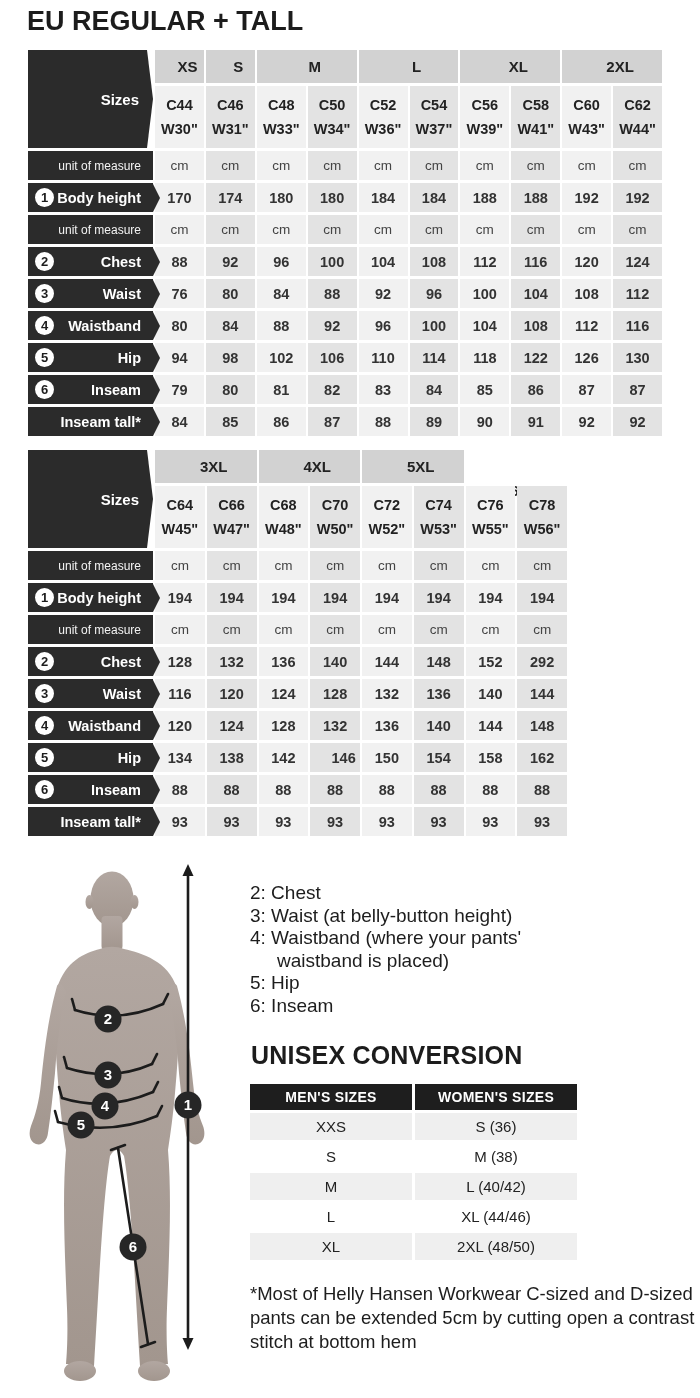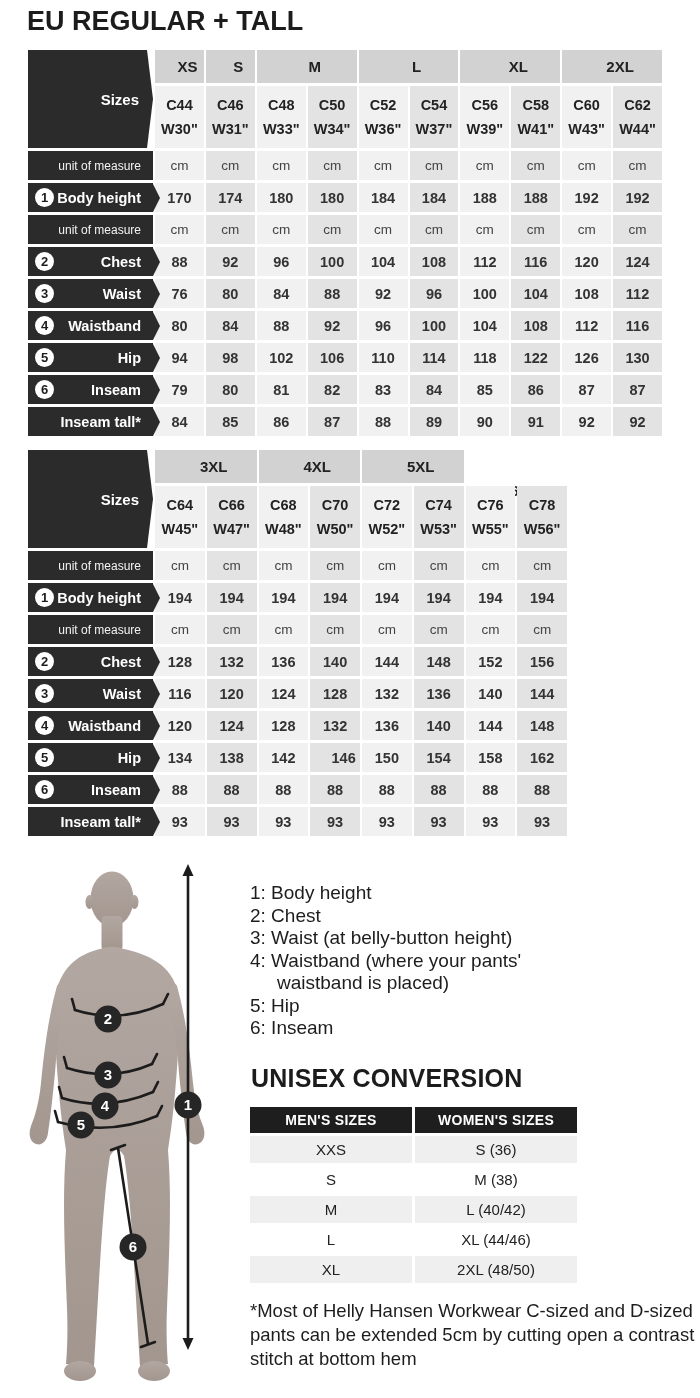--- a/index.html
+++ b/index.html
@@ -41,21 +41,21 @@
   .legend div{font-size:19px;line-height:22.5px;color:#1d1d1d;}
   .legend .indent{padding-left:27px;}
   .conv-title{font-size:25px;font-weight:700;color:#1c1c1c;margin:24px 0 0 1px;letter-spacing:.2px;}
   .conv{display:grid;grid-template-columns:162px 162px;column-gap:3px;row-gap:3px;
         width:327px;margin-top:14px;}
   .conv .h{background:#1e1e1e;color:#fff;font-weight:700;font-size:14px;height:26px;
         display:flex;align-items:center;justify-content:center;letter-spacing:.3px;}
   .conv .c{height:27px;display:flex;align-items:center;justify-content:center;font-size:15px;color:#222;}
   .conv .r0{background:#efefef;}
   .conv .r1{background:#ffffff;}
-  .footnote{margin-top:16px;font-size:18.5px;line-height:24px;color:#1d1d1d;width:448px;}
+  .footnote{margin-top:22px;font-size:18.5px;line-height:24px;color:#1d1d1d;width:448px;}
   
   .figure{position:absolute;left:20px;top:858px;}
   .figure text{font-family:"Liberation Sans",sans-serif;font-weight:700;font-size:15px;fill:#fff;}
 </style>
 </head>
 <body>
 
 <div class="page">
 
   <h1 class="title">EU REGULAR + TALL</h1>
@@ -308,21 +308,21 @@
         <span class="numbadge">2</span>
         <span class="txt">Chest</span>
       </div>
       <div class="cell c-even" style="grid-area: 6 / 2;">128</div>
       <div class="cell c-odd" style="grid-area: 6 / 3;">132</div>
       <div class="cell c-even" style="grid-area: 6 / 4;">136</div>
       <div class="cell c-odd" style="grid-area: 6 / 5;">140</div>
       <div class="cell c-even" style="grid-area: 6 / 6;">144</div>
       <div class="cell c-odd" style="grid-area: 6 / 7;">148</div>
       <div class="cell c-even" style="grid-area: 6 / 8;">152</div>
-      <div class="cell c-odd" style="grid-area: 6 / 9;">156</div>
+      <div class="cell c-odd" style="grid-area: 6 / 9;">292</div>
       <div class="lab measure" style="grid-row: 7;">
         <span class="numbadge">3</span>
         <span class="txt">Waist</span>
       </div>
       <div class="cell c-even" style="grid-area: 7 / 2;">116</div>
       <div class="cell c-odd" style="grid-area: 7 / 3;">120</div>
       <div class="cell c-even" style="grid-area: 7 / 4;">124</div>
       <div class="cell c-odd" style="grid-area: 7 / 5;">128</div>
       <div class="cell c-even" style="grid-area: 7 / 6;">132</div>
       <div class="cell c-odd" style="grid-area: 7 / 7;">136</div>
@@ -450,21 +450,20 @@
         </g>
       <g>
           <circle cx="113" cy="389" r="13.5" fill="#262626"></circle>
         <text x="113" y="394" text-anchor="middle">6</text>
         </g>
     </g>
   </svg>
 
   <div class="right-col">
     <div class="legend">
-      <div>1: Body height</div>
       <div>2: Chest</div>
       <div>3: Waist (at belly-button height)</div>
       <div>4: Waistband (where your pants'</div>
       <div class="indent">waistband is placed)</div>
       <div>5: Hip</div>
       <div>6: Inseam</div>
     </div>
 
     <h2 class="conv-title">UNISEX CONVERSION</h2>
 

